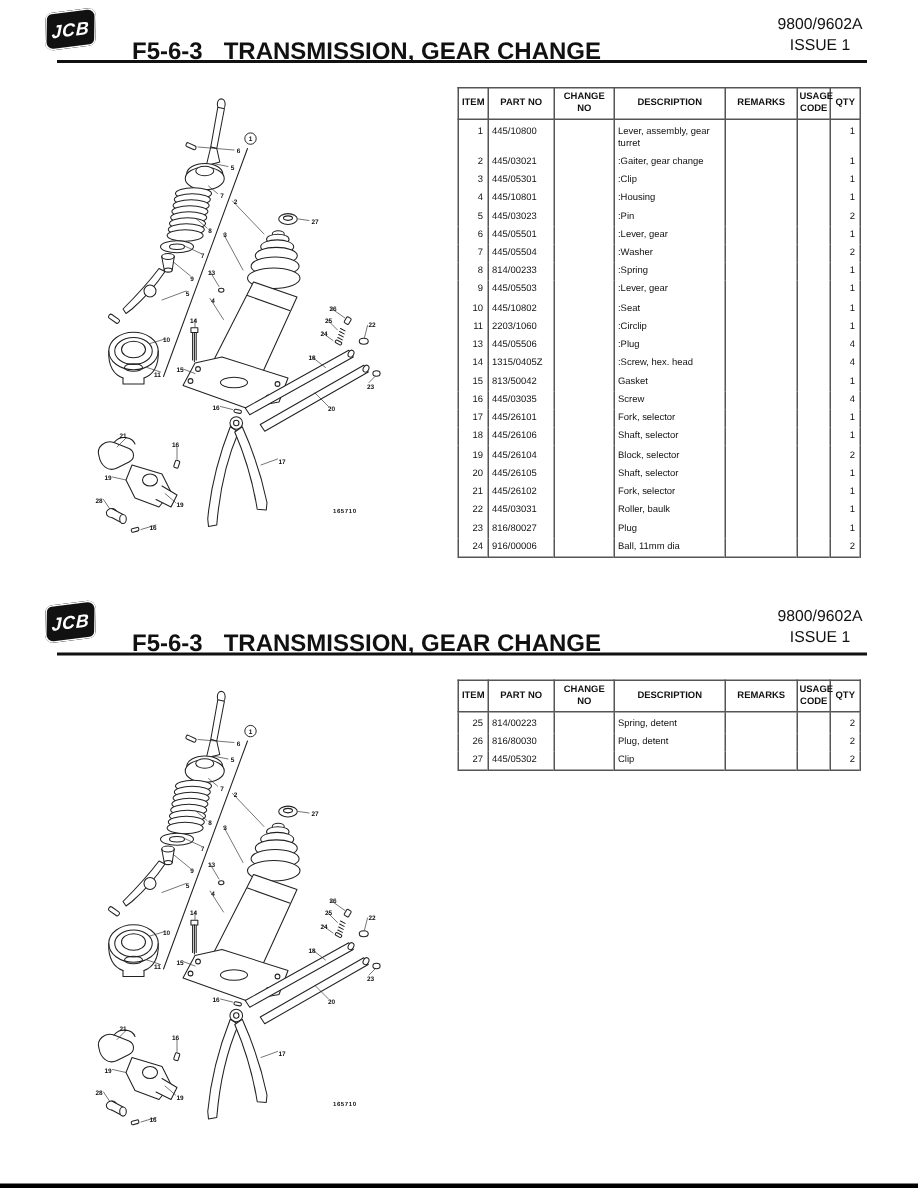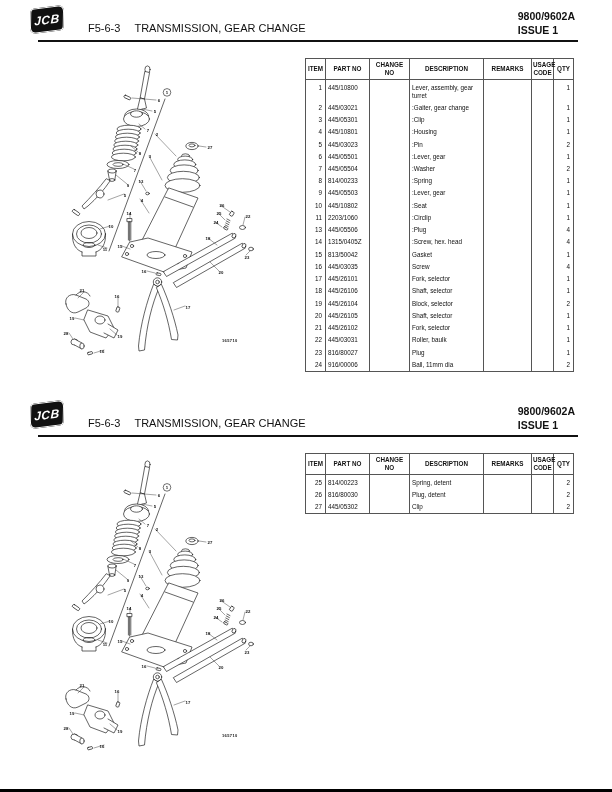--- a/index.html
+++ b/index.html
@@ -7,24 +7,24 @@
          font-family:"Liberation Sans", sans-serif; color:#111; }
   .page { position:absolute; left:0; width:612px; height:395px; }
 
   
   .logo { position:absolute; left:30px; top:7px; width:34px; height:25px;
           background:#111; border-radius:4px 6px 4px 6px;
           transform:rotate(-7deg) skewX(-8deg);
           display:flex; align-items:center; justify-content:center;
           box-shadow:0 0 0 1px #fff inset; }
   .logo span { color:#fff; font-weight:bold; font-style:italic; font-size:12px; letter-spacing:0.5px; }
-  .title-line { position:absolute; left:88px; top:15px; font-size:11px; font-weight:normal; white-space:nowrap; }
+  .title-line { position:absolute; left:88px; top:15px; font-size:16px; font-weight:bold; white-space:nowrap; }
   .title-line .gap { display:inline-block; width:14px; }
-  .docnum { position:absolute; right:37px; top:9px; text-align:left;
-            font-size:10.5px; font-weight:bold; line-height:1.35; }
+  .docnum { position:absolute; right:37px; top:9px; text-align:center;
+            font-size:10.5px; font-weight:normal; line-height:1.35; }
   .rule { position:absolute; left:38px; top:40px; width:540px; height:2px; background:#111; }
 
   
   .parts-table { position:absolute; left:305px; top:58px; width:268px;
                  border-collapse:collapse; table-layout:fixed;
                  font-size:6.3px; line-height:1.25; }
   .parts-table, .parts-table th { border:1px solid #555; }
   .parts-table th { font-size:6.3px; font-weight:bold; text-align:center;
                     padding:2px 1px; vertical-align:middle; }
   .parts-table td { border-left:1px solid #555; border-right:1px solid #555;

